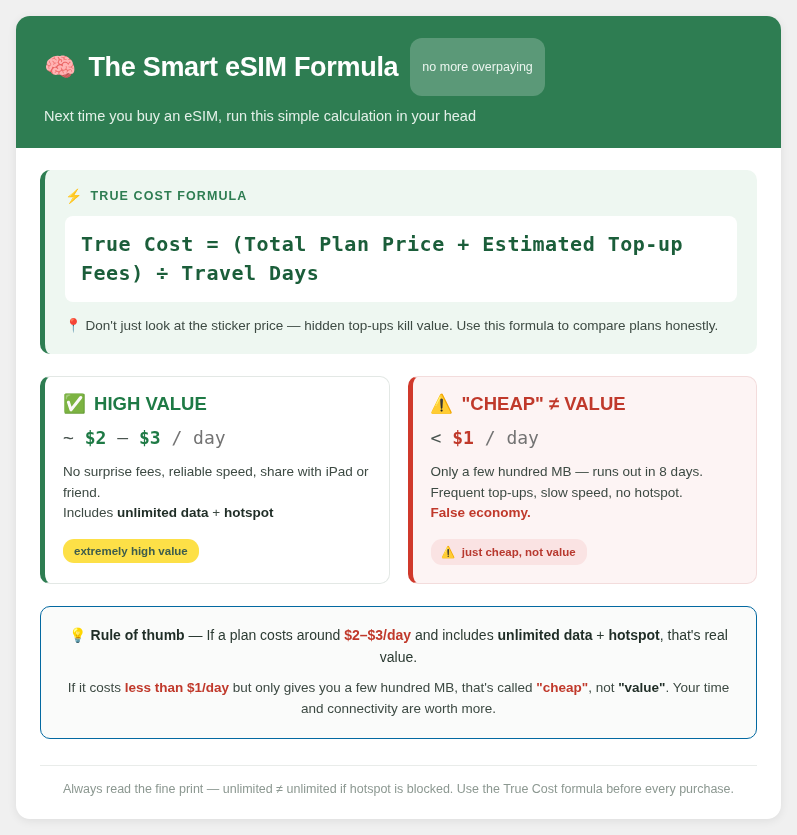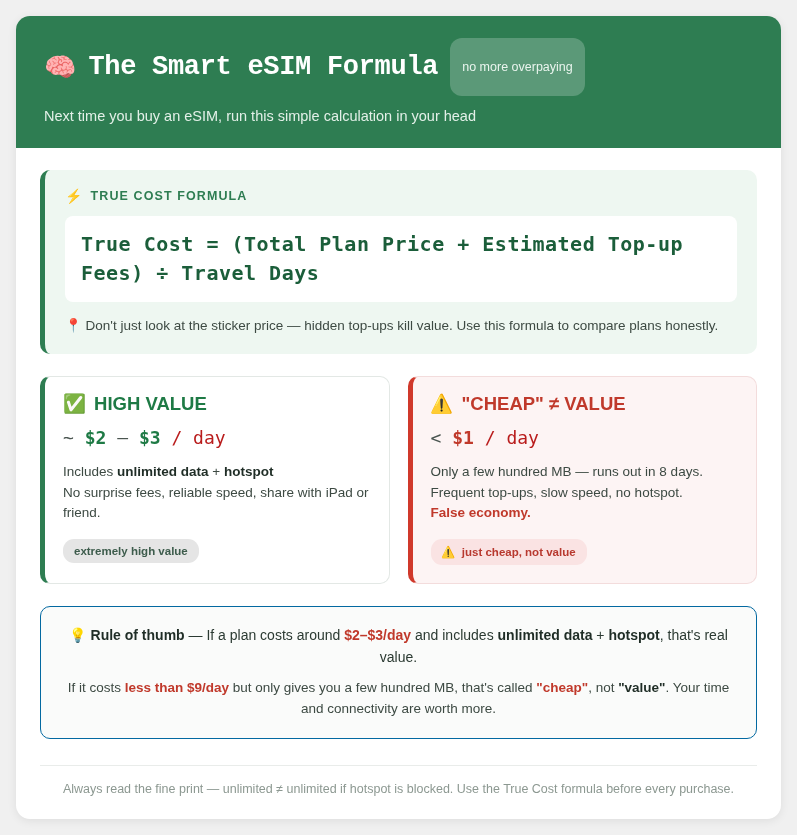--- a/index.html
+++ b/index.html
@@ -30,21 +30,20 @@
   .header-title-row {
     display: flex;
     align-items: center;
     gap: 12px;
   }
   .brain-icon { font-size: 26px; line-height: 1; }
   .header-title {
     font-size: 27px;
     font-weight: bold;
     letter-spacing: -0.3px;
-    font-family: Liberation Mono, monospace;
   }
   .header-badge {
     background: rgba(255,255,255,0.22);
     color: #eaf5ee;
     font-size: 12.5px;
     padding: 22px 12px;
     border-radius: 12px;
     white-space: nowrap;
   }
   .header-sub {
@@ -117,37 +116,37 @@
   .col.good .col-title { color: #1e7a45; }
   .col.bad .col-title { color: #c0392b; }
   .price-line {
     font-family: "DejaVu Sans Mono", monospace;
     font-size: 18px;
     margin-bottom: 14px;
     color: #4a5550;
   }
   .price-line b { color: #1e7a45; }
   .col.bad .price-line b { color: #c0392b; }
-  .price-unit { color: #b91c1c; }
+  .price-unit { color: #737373; }
   .col-lines {
     font-size: 13.5px;
     color: #3d4a43;
     line-height: 1.5;
   }
   .col-lines .em { font-weight: bold; color: #1f2d26; }
   .false-eco { color: #c0392b; font-weight: bold; }
   .chip {
     display: inline-flex; align-items: center; gap: 6px;
     margin-top: 16px;
     font-size: 11.5px;
     font-weight: bold;
     padding: 6px 11px;
     border-radius: 11px;
   }
-  .chip.good { background: #e5e5e5; color: #3d5c4c; }
+  .chip.good { background: #fde047; color: #3d5c4c; }
   .chip.bad { background: #fae3e3; color: #b8392f; }
 
   
   .rule {
     background: #fafbfa;
     border: 1px solid #0369a1;
     border-radius: 10px;
     padding: 18px 26px;
     text-align: center;
     margin-bottom: 26px;
@@ -204,24 +203,24 @@
             <span>HIGH VALUE</span>
           </div>
           <div class="price-line">
             <span>~</span>
             <b>$2</b>
             <span>–</span>
             <b>$3</b>
             <span class="price-unit">/ day</span>
           </div>
           <div class="col-lines">
+            <div>No surprise fees, reliable speed, share with iPad or friend.</div>
             <div>
               <span>Includes </span><span class="em">unlimited data</span><span> + </span><span class="em">hotspot</span>
             </div>
-            <div>No surprise fees, reliable speed, share with iPad or friend.</div>
           </div>
           <div class="chip good">extremely high value</div>
         </div>
 
         <div class="col bad">
           <div class="col-title">
             <span>⚠️</span>
             <span>"CHEAP" ≠ VALUE</span>
           </div>
           <div class="price-line">
@@ -241,21 +240,21 @@
         </div>
 
       </div>
 
       <div class="rule">
         <div class="rule-line1">
           <span class="bulb-icon">💡</span>
           <span class="strong-dark">Rule of thumb</span><span> — If a plan costs around </span><span class="accent-red">$2–$3/day</span><span> and includes </span><span class="strong-dark">unlimited data</span><span> + </span><span class="strong-dark">hotspot</span><span>, that's real value.</span>
         </div>
         <div class="rule-line2">
-          <span>If it costs </span><span class="accent-red">less than $9/day</span><span> but only gives you a few hundred MB, that's called </span><span class="quote-red">"cheap"</span><span>, not </span><span class="strong-dark">"value"</span><span>. Your time and connectivity are worth more.</span>
+          <span>If it costs </span><span class="accent-red">less than $1/day</span><span> but only gives you a few hundred MB, that's called </span><span class="quote-red">"cheap"</span><span>, not </span><span class="strong-dark">"value"</span><span>. Your time and connectivity are worth more.</span>
         </div>
       </div>
 
       <hr class="divider">
       <div class="footer">Always read the fine print — unlimited ≠ unlimited if hotspot is blocked. Use the True Cost formula before every purchase.</div>
 
     </div>
   </div>
 </div>
 

